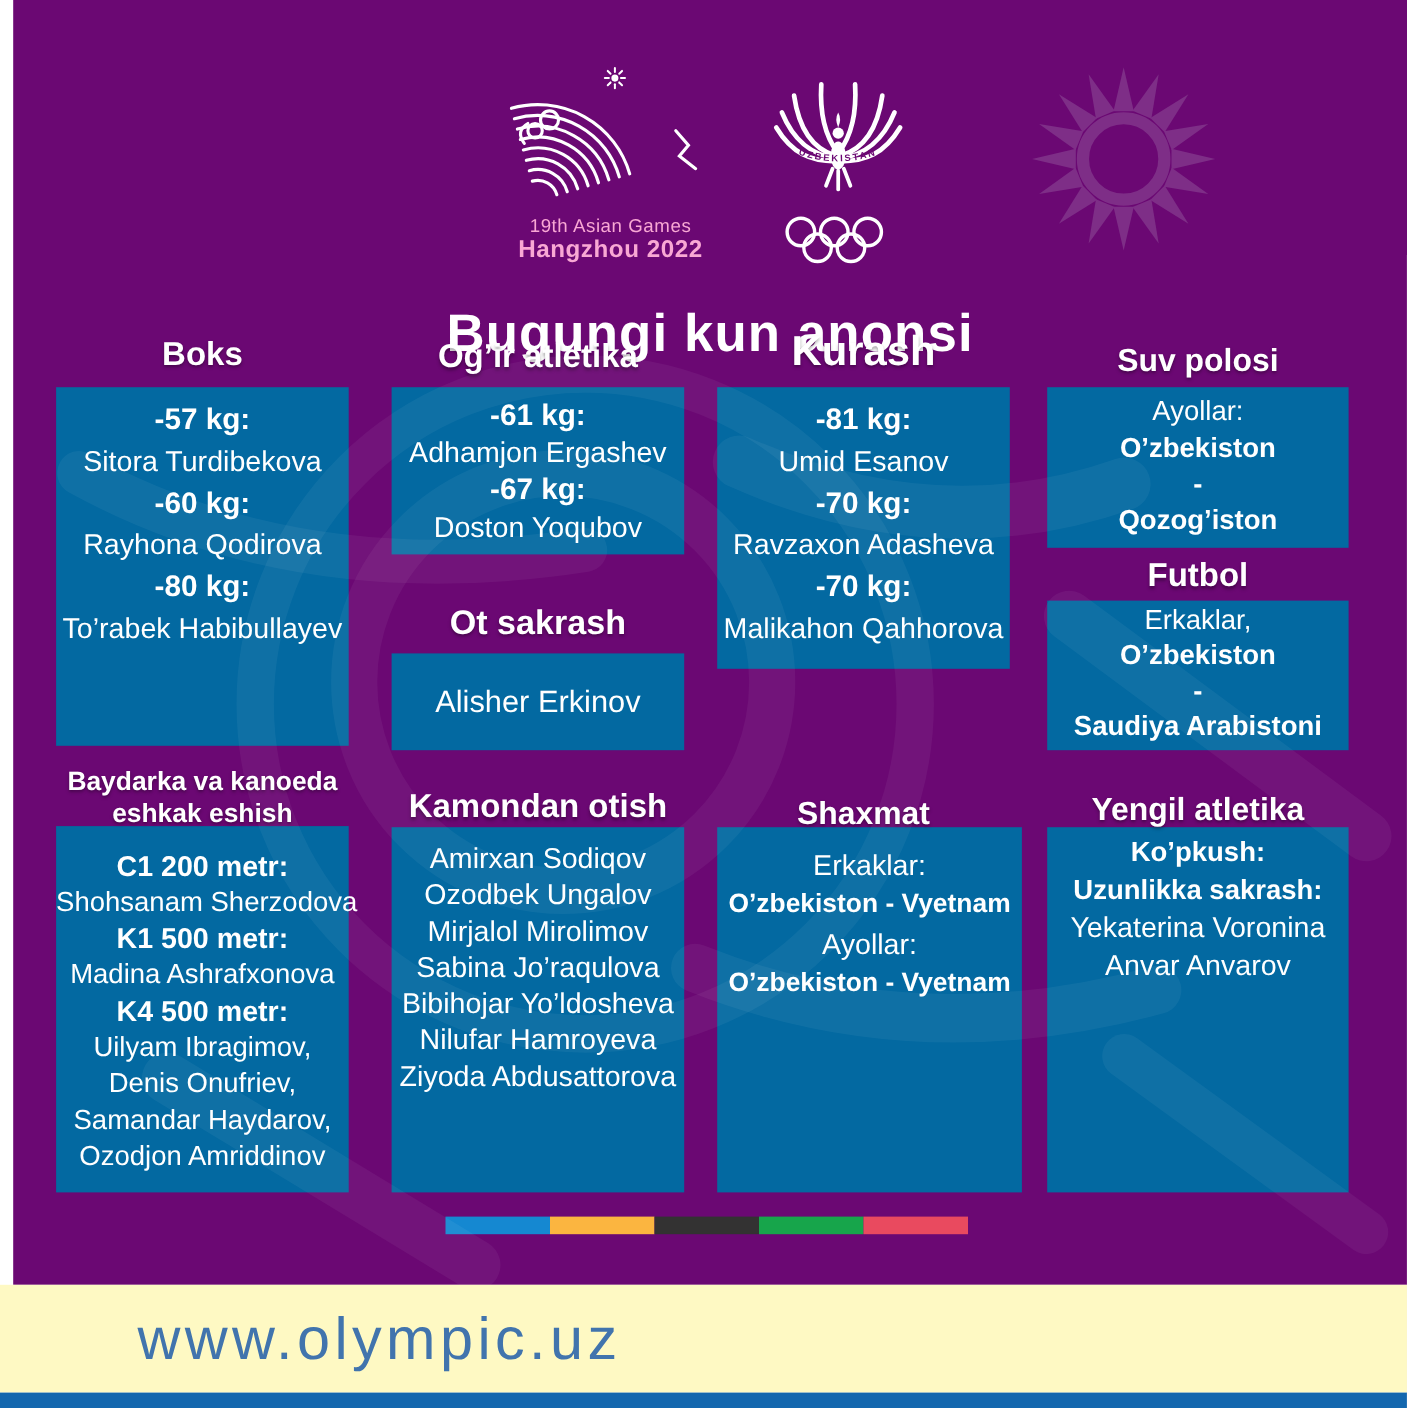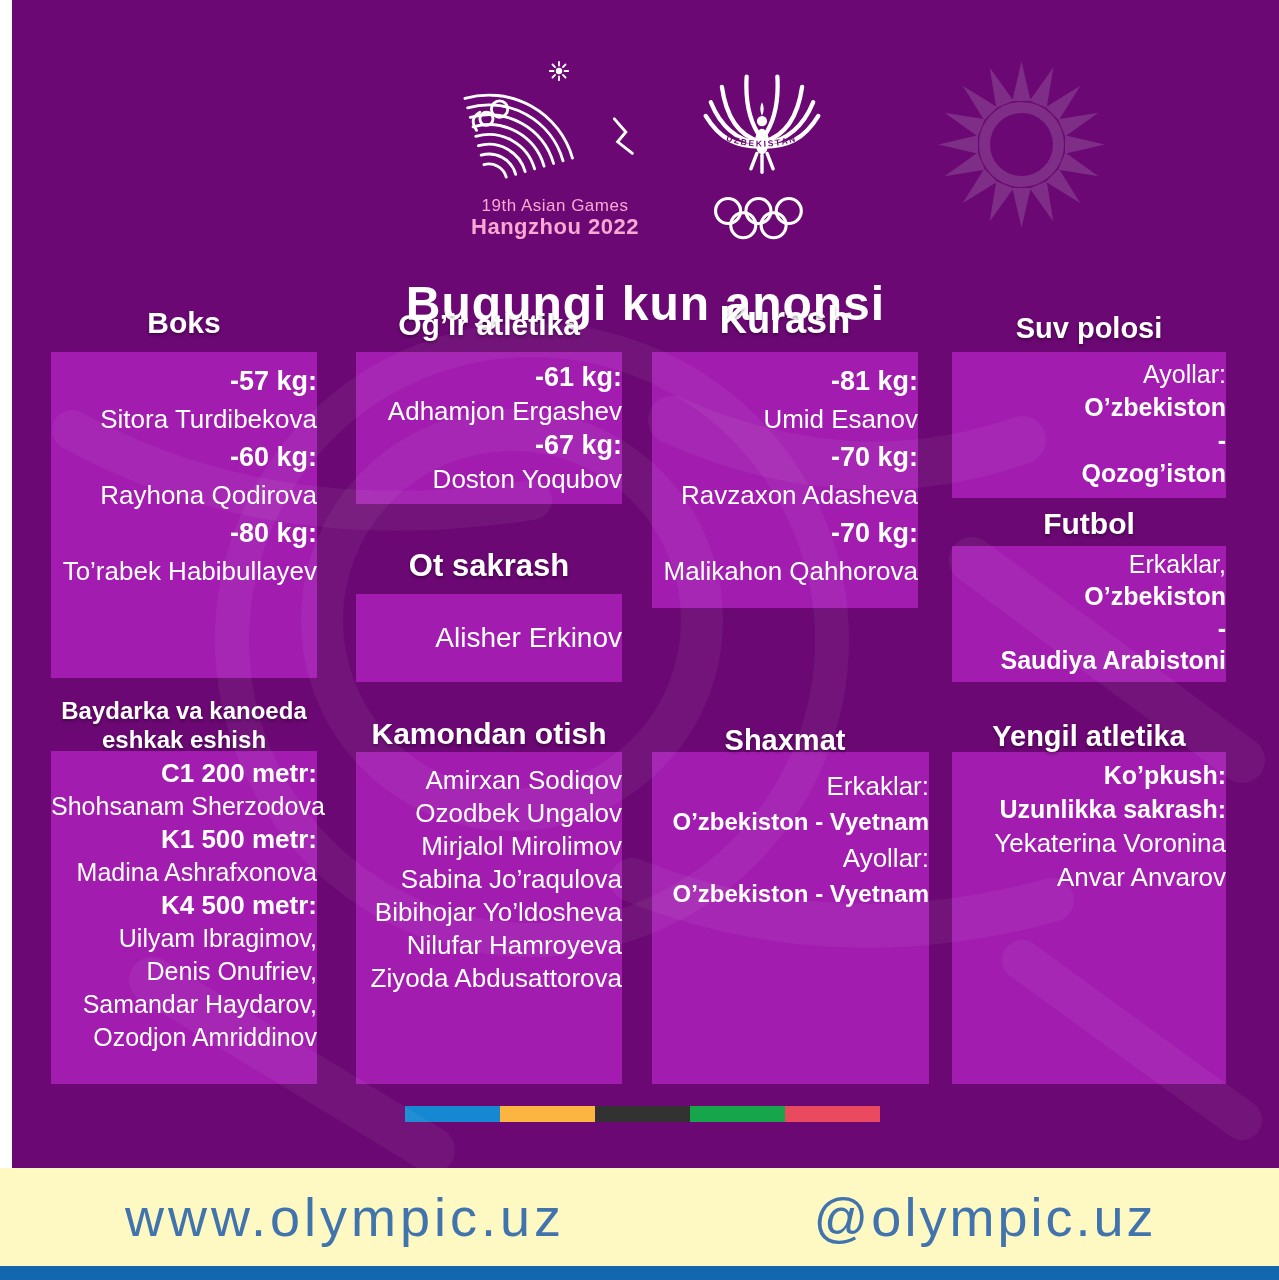--- a/index.html
+++ b/index.html
@@ -25,36 +25,36 @@
   .hdr{
     position:absolute;margin:0;z-index:3;color:#fff;font-weight:bold;
     text-align:center;font-size:30px;line-height:40px;
     text-shadow:0 2px 3px rgba(0,0,0,.35);
   }
   .hdr.big{font-size:38px;line-height:48px}
   .hdr.mid{font-size:29px}
   .hdr.eq{font-size:31px}
   .hdr.small{font-size:24px;line-height:29px}
   .box{
-    position:absolute;z-index:2;background:#a21caf;color:#fff;text-align:right;
+    position:absolute;z-index:2;background:#0369a1;color:#fff;text-align:center;
     box-sizing:border-box;
   }
   .ln{font-size:26px;line-height:38px;white-space:nowrap}
   .ln.b{font-weight:bold;font-size:27px}
   .bx-boks,.bx-kurash{padding-top:10px}
   .bx-ogir .ln{line-height:34px}
   .bx-ogir{padding-top:8px}
   .bx-suv{padding-top:6px}
   .bx-suv .ln{font-size:25px;line-height:33px}
   .bx-suv .ln.b{font-size:25px}
   .bx-futbol{padding-top:2px}
   .bx-futbol .ln{font-size:25px;line-height:32px}
   .bx-futbol .ln.b{font-size:25px}
   .bx-ot .ln{font-size:28px;line-height:88px}
-  .bx-bay{padding-top:6px}
+  .bx-bay{padding-top:20px}
   .bx-bay .ln{font-size:25px;line-height:33px}
   .bx-bay .ln.b{font-size:26px}
   .bx-kam{padding-top:12px}
   .bx-kam .ln{font-size:26px;line-height:33px}
   .bx-shax{padding-top:16px}
   .bx-shax .ln{font-size:26px;line-height:36px}
   .bx-shax .ln.b{font-size:24px}
   .bx-yen{padding-top:6px}
   .bx-yen .ln{font-size:26px;line-height:34px}
   .bx-yen .ln.b{font-size:25px}
@@ -292,15 +292,14 @@
       <path d="M140,980 L420,1150" stroke-width="46"></path>
       <path d="M1010,960 L1230,1120" stroke-width="40"></path>
       <path d="M960,560 L1230,760" stroke-width="46"></path>
       <path d="M60,430 Q260,540 520,500" stroke-width="40"></path>
     </g>
   </svg>
 </div>
 
 <div class="footer">
   <div class="site">www.olympic.uz</div>
-  <div class="handle">@olympic.uz</div>
 </div>
 <div class="bottombar"></div>
 
 </body></html>

